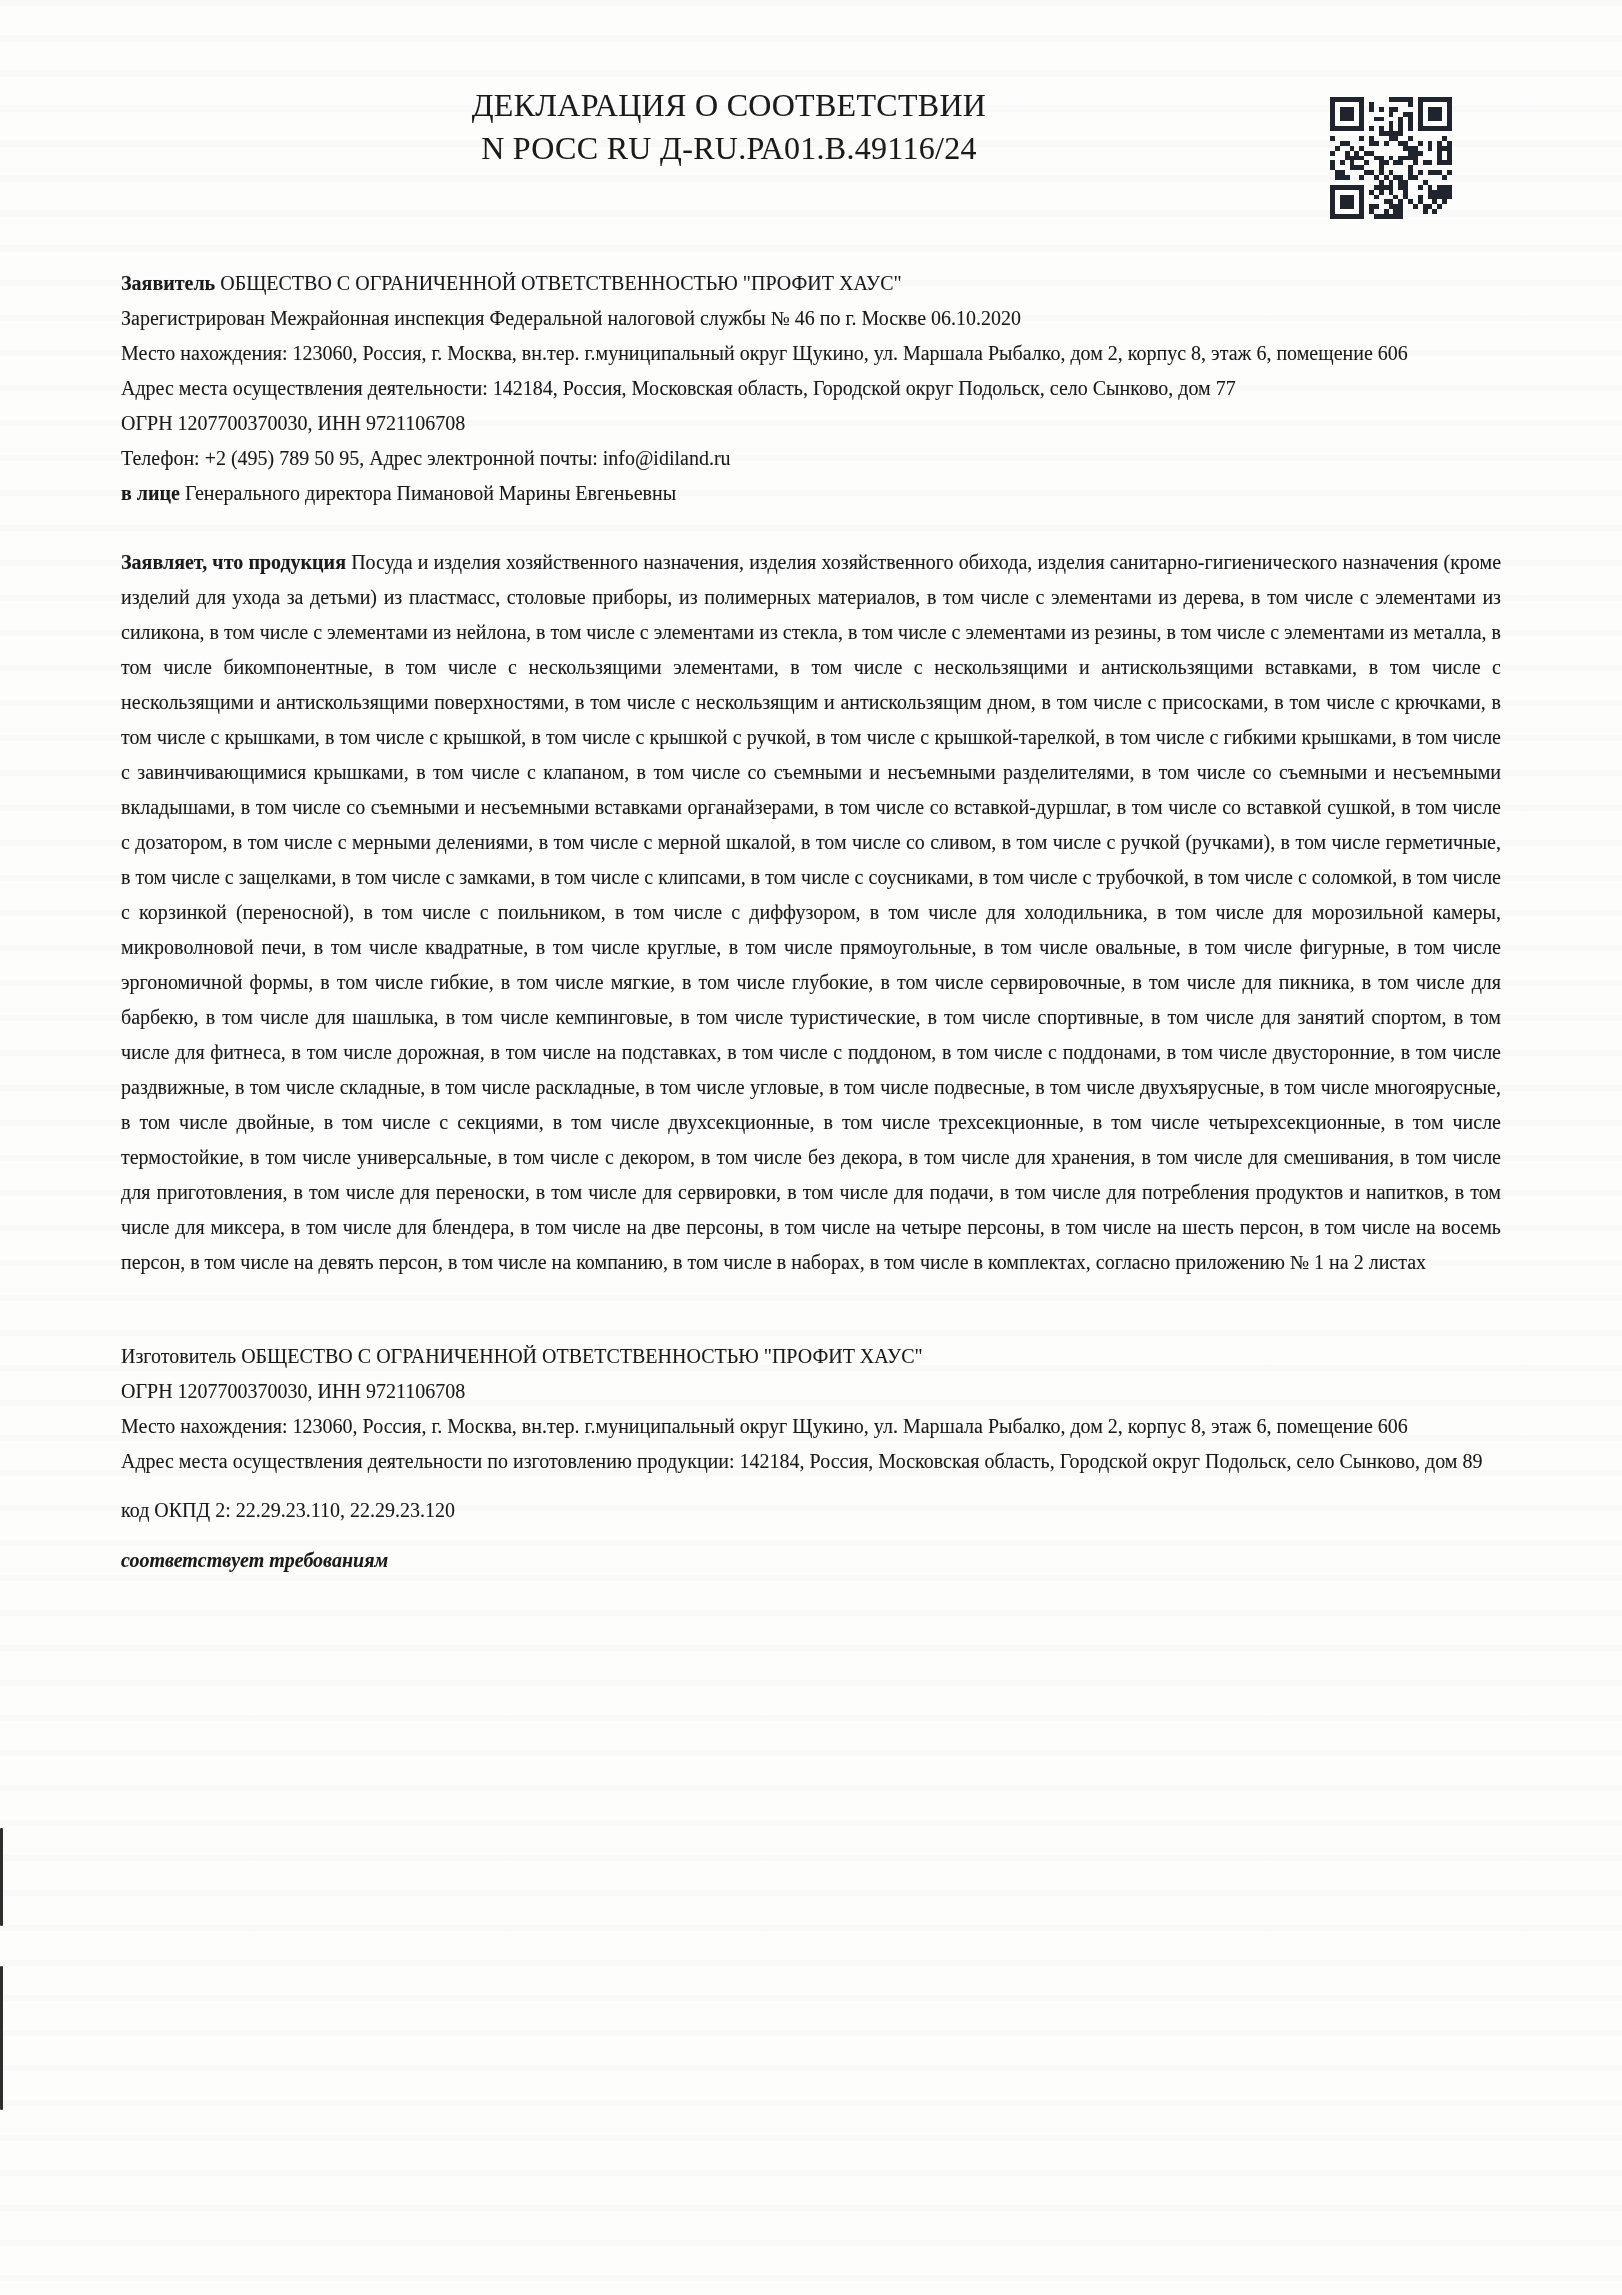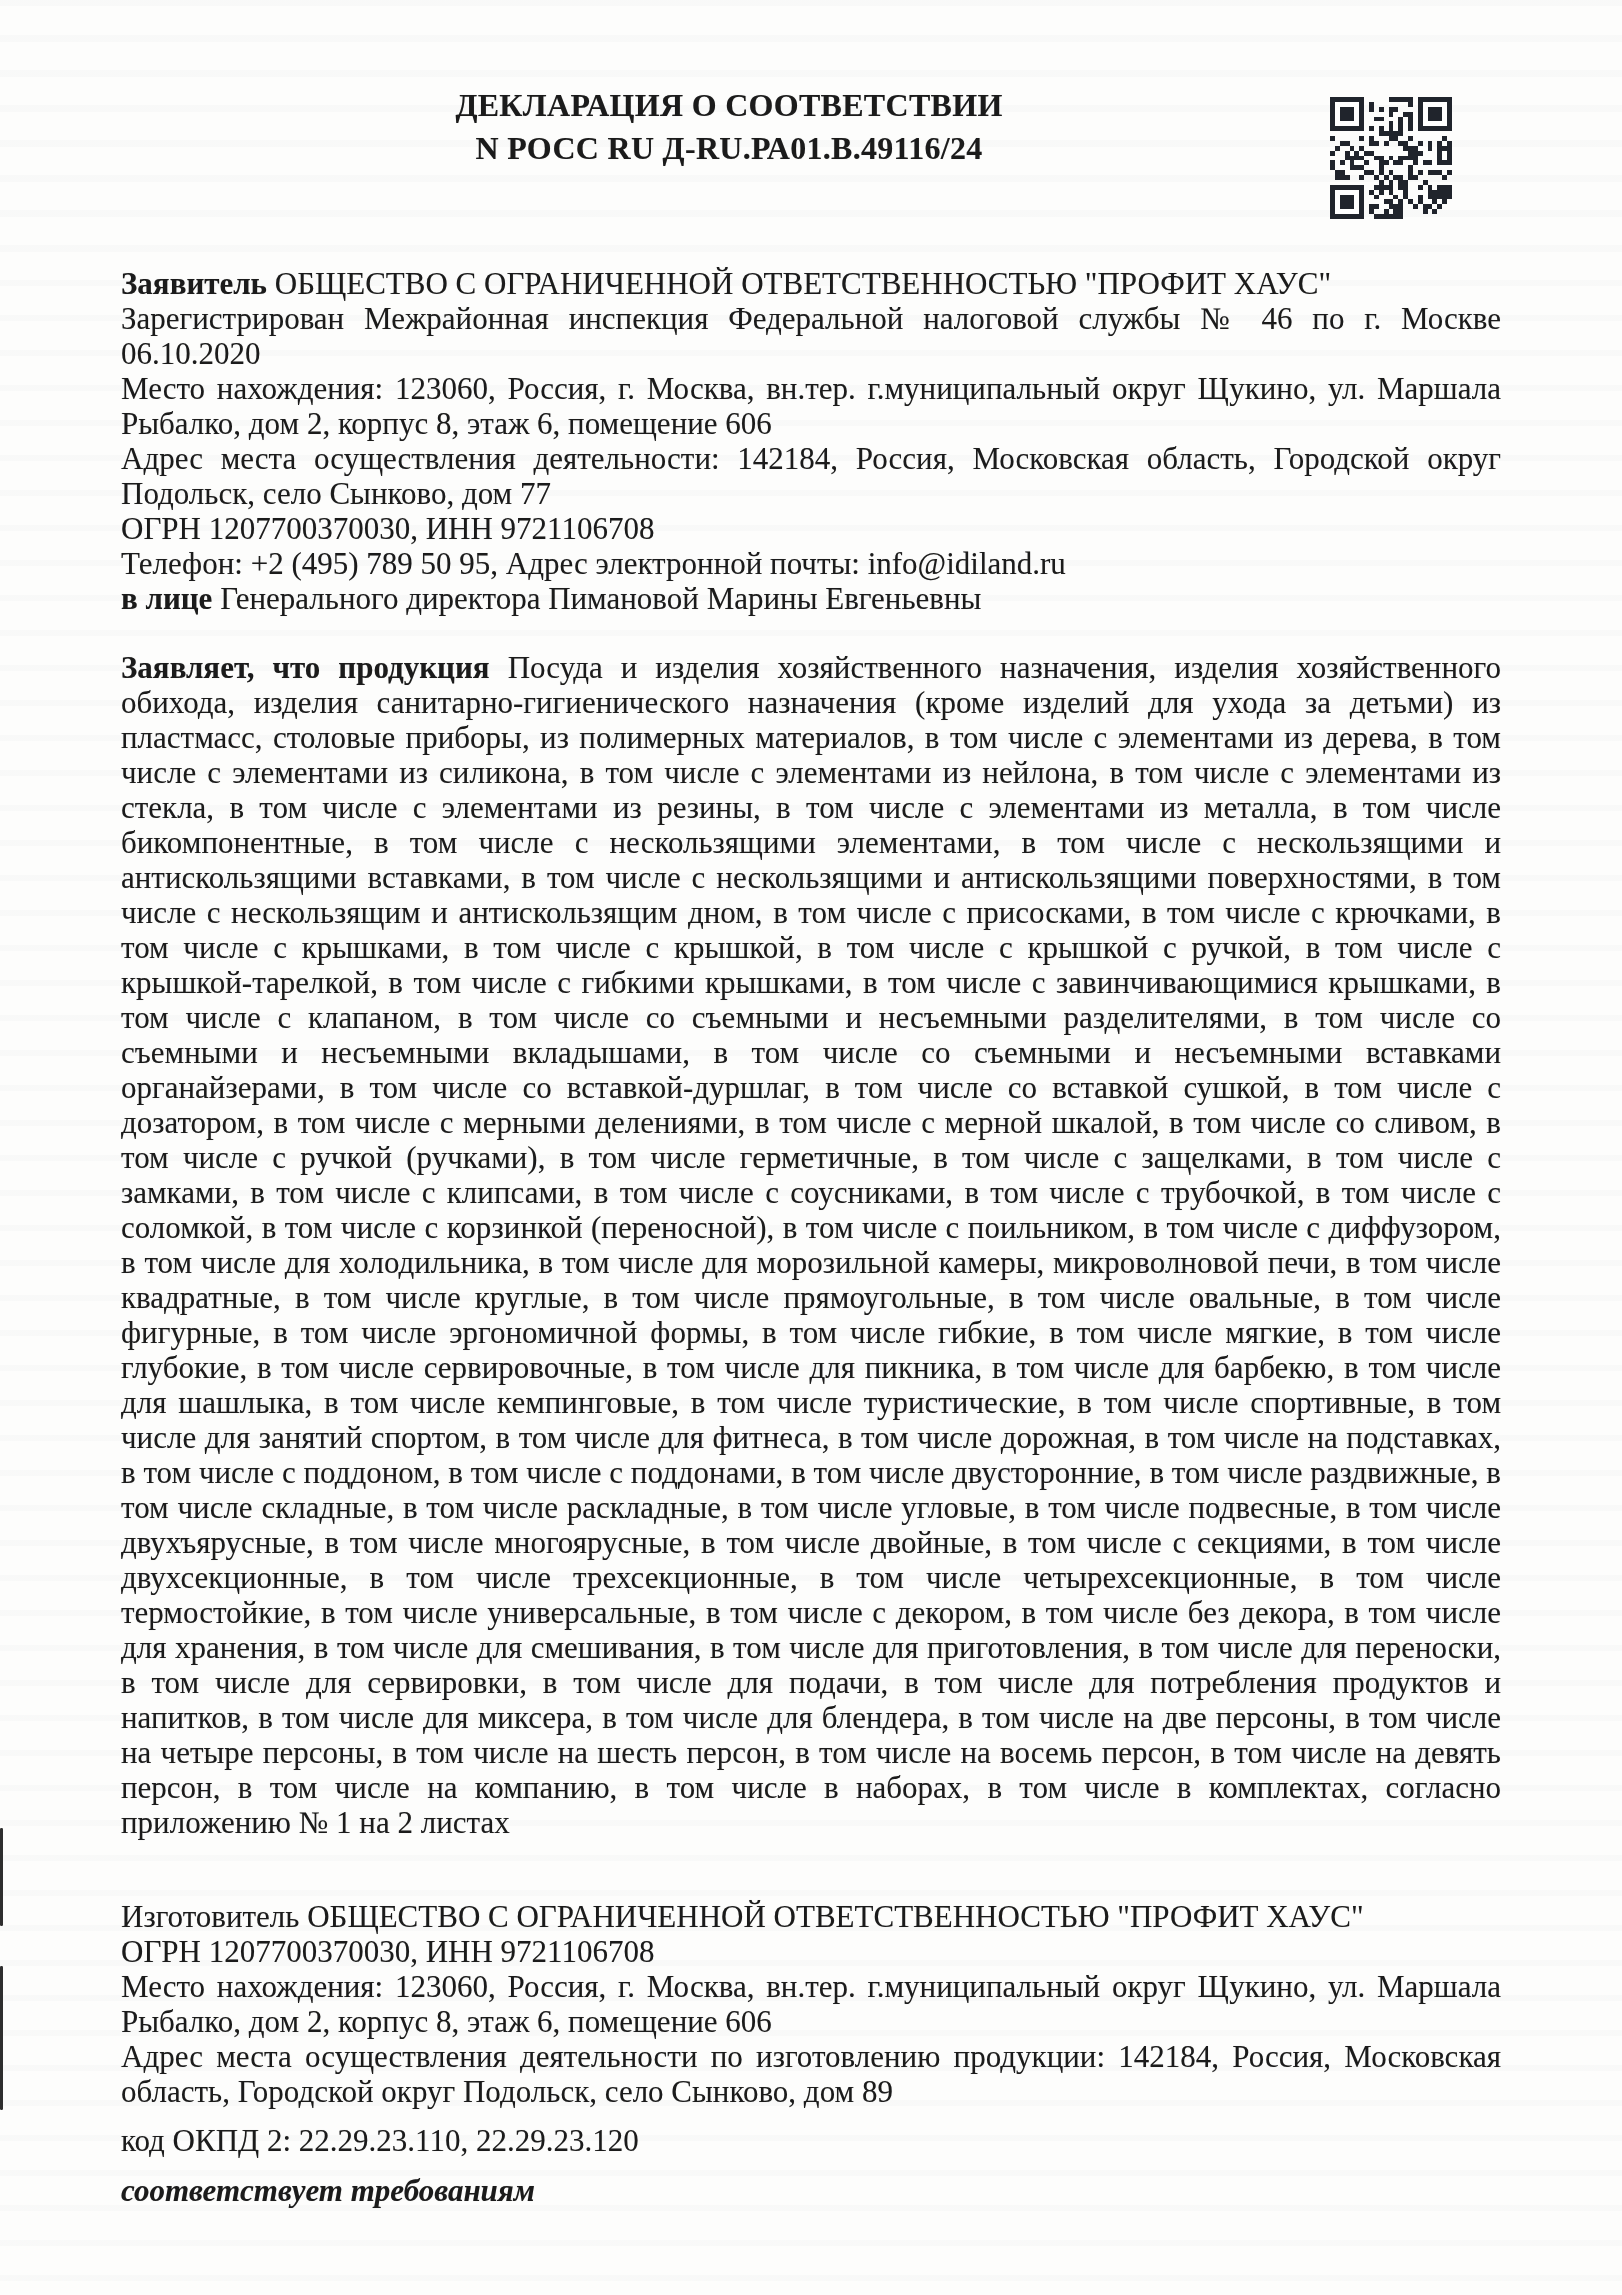--- a/index.html
+++ b/index.html
@@ -19,36 +19,36 @@
     background: repeating-linear-gradient(180deg,
       rgba(130,140,150,0.035) 0px, rgba(130,140,150,0.035) 6.5px,
       rgba(0,0,0,0) 6.5px, rgba(0,0,0,0) 35px);
     pointer-events: none;
   }
   .header {
     position: relative;
     margin: 84px 121px 0 121px;
     padding-right: 164px;
     text-align: center;
-    font-weight: bold;
+    font-weight: normal;
     font-size: 32px;
     line-height: 43px;
     letter-spacing: 0.3px;
   }
   .qr {
     position: absolute;
     left: 1330px;
     top: 97px;
     width: 122px;
     height: 122px;
   }
   .content {
     position: relative;
     margin: 12px 121px;
-    font-size: 31px;
+    font-size: 20px;
     line-height: 35px;
   }
   .content p { margin: 0; padding: 0; }
   .just { text-align: justify; }
   .b { font-weight: bold; }
   .sec-applicant { margin-top: 96px; }
   .sec-product { margin-top: 34px; }
   .sec-manufacturer { margin-top: 59px; }
   .sec-serial { margin-top: 14.4px; }
   .sec-compliance { margin-top: 14.4px; font-weight: bold; font-style: italic; }

